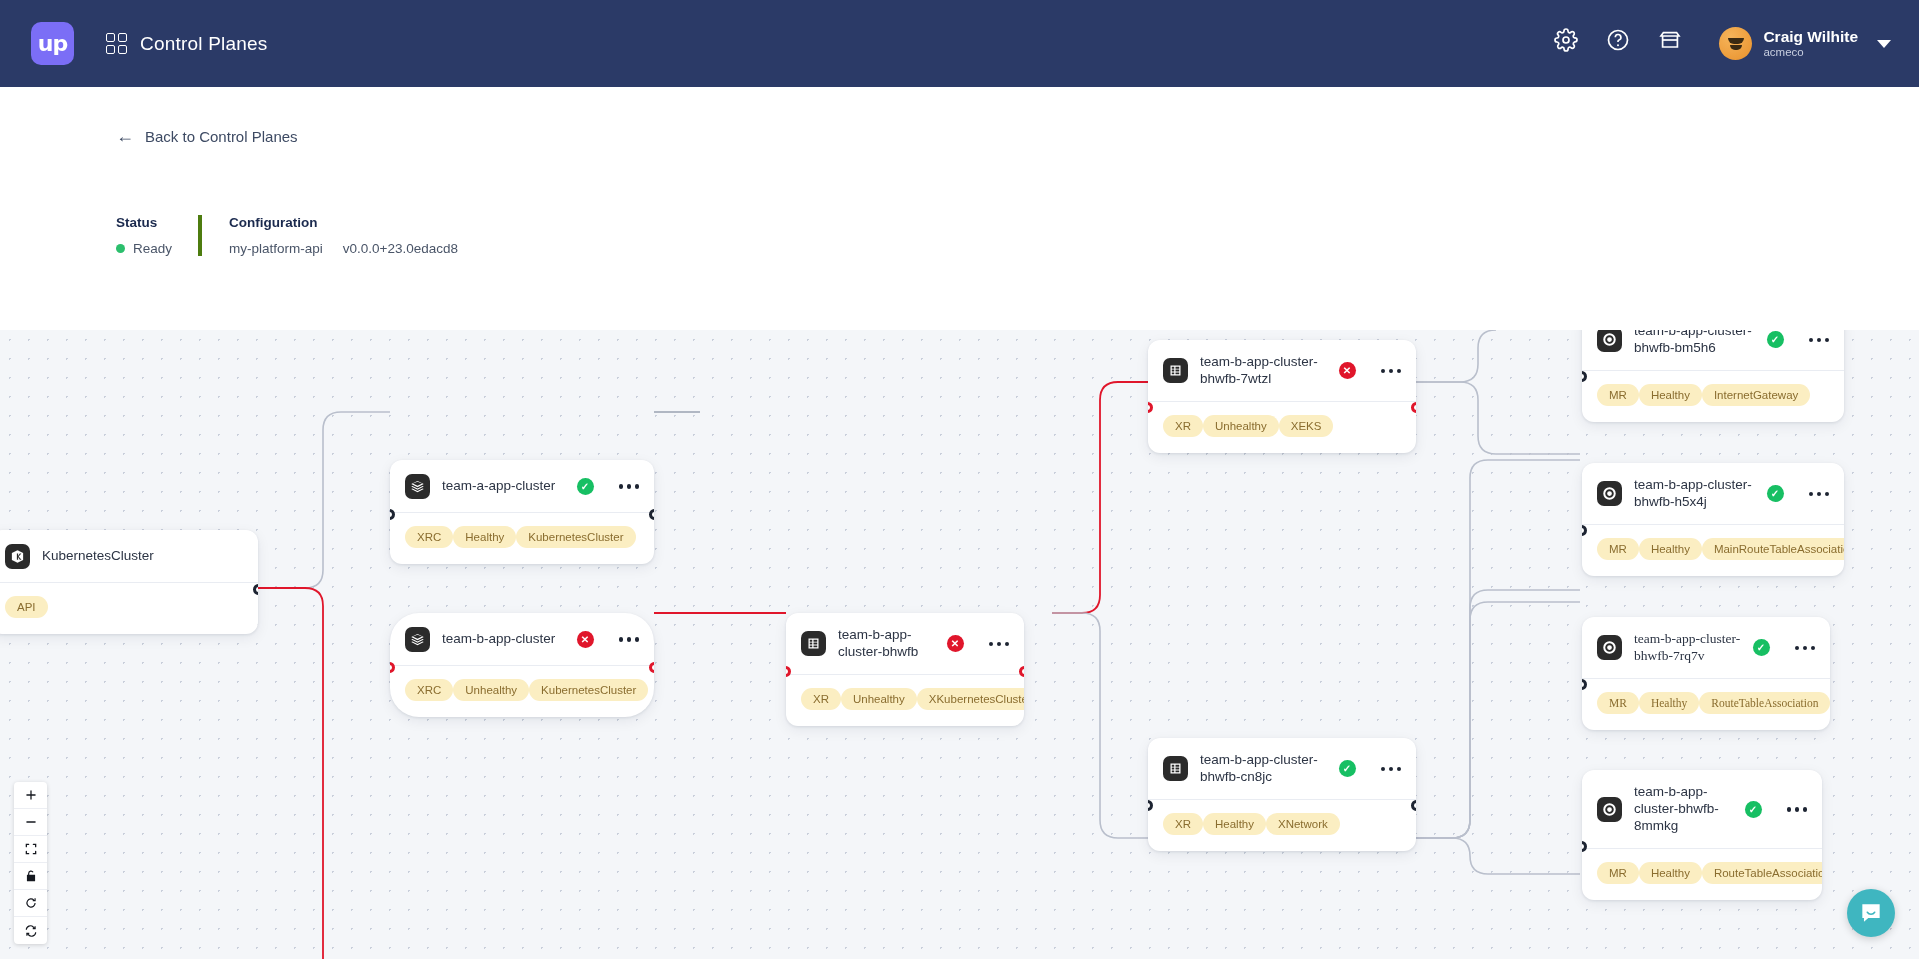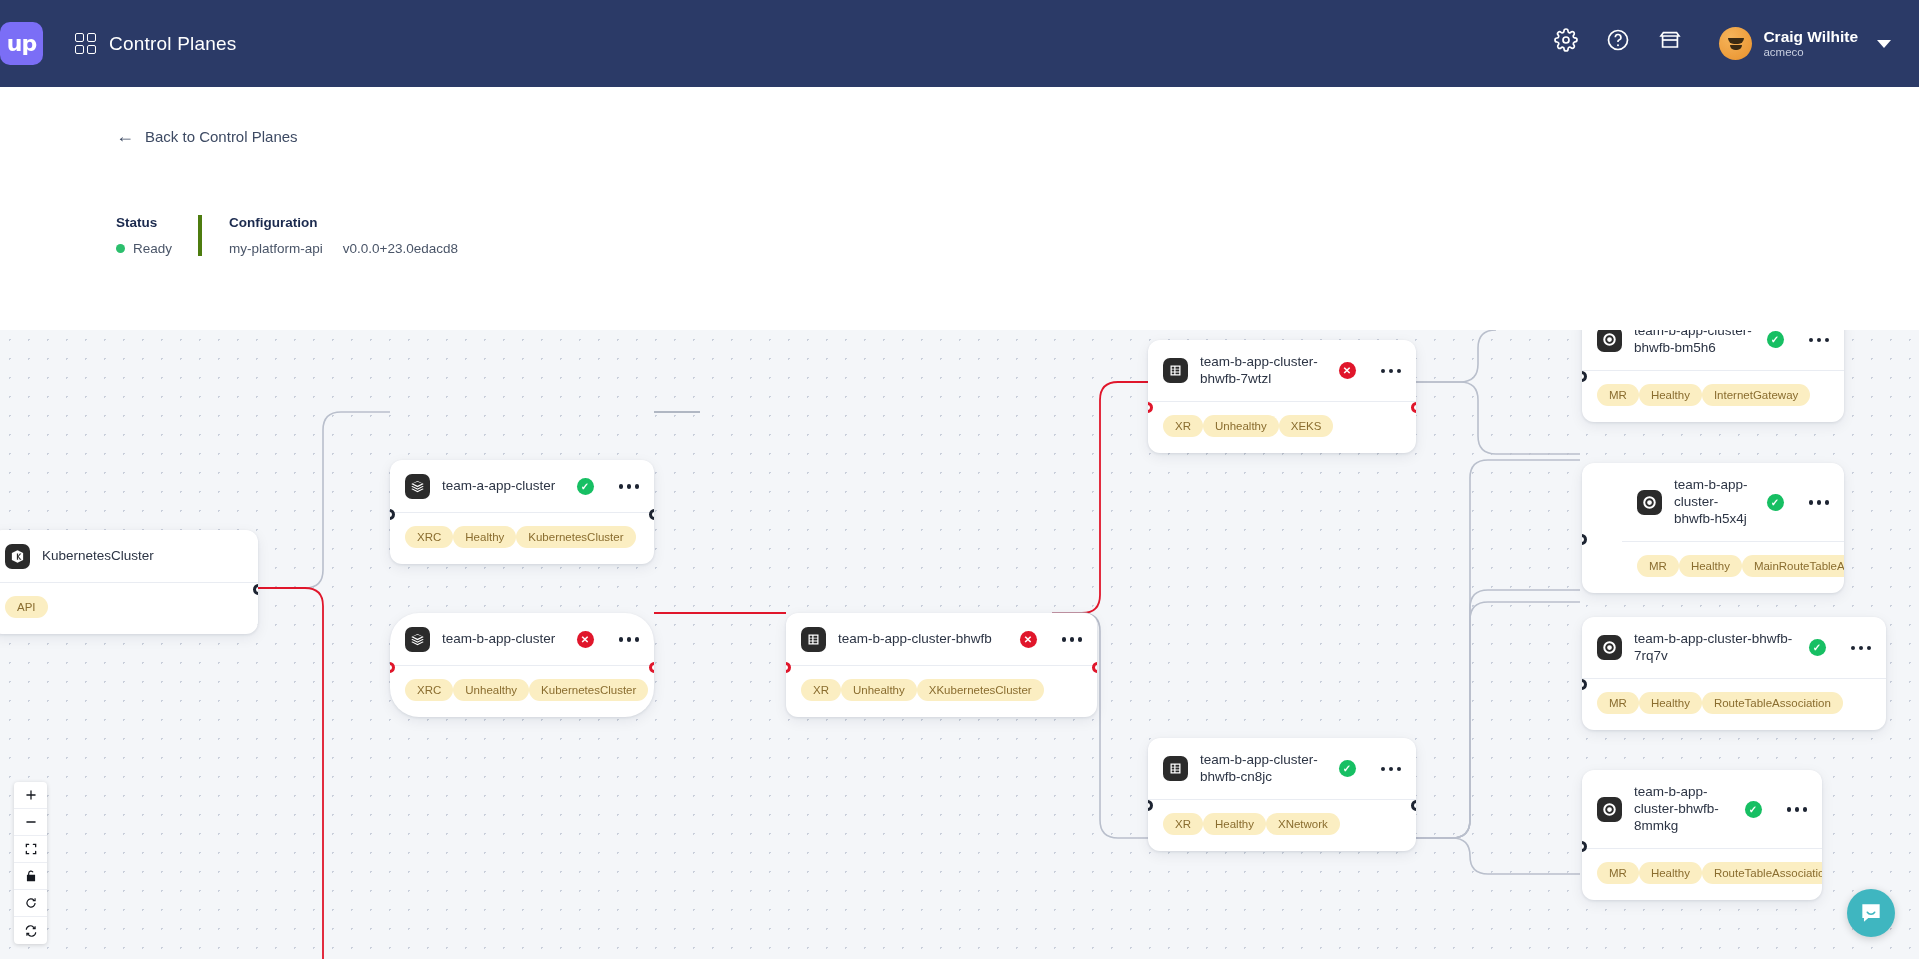--- a/index.html
+++ b/index.html
@@ -11,20 +11,21 @@
   }
   
   .topnav {
     position: absolute; left: 0; top: 0; width: 1919px; height: 87px;
     background: #2b3a67;
     display: flex; align-items: center;
   }
   .logo {
     width: 43px; height: 43px; border-radius: 10px;
     background: #7b6ef6;
+    margin-left: 31px;
     display: flex; align-items: center; justify-content: center;
     color: #fff; font-weight: bold; font-size: 22px; letter-spacing: -1px;
     font-family: "DejaVu Sans", sans-serif;
   }
   .nav-title-wrap { display: flex; align-items: center; margin-left: 32px; gap: 13px; }
   .grid-icon { display: grid; grid-template-columns: 9px 9px; grid-template-rows: 9px 9px; gap: 3px; }
   .grid-icon i { display: block; border: 1.6px solid #ffffff; border-radius: 2px; }
   .nav-title { color: #ffffff; font-size: 19px; font-weight: normal; letter-spacing: .2px; }
   .nav-right { margin-left: auto; display: flex; align-items: flex-start; gap: 26px; margin-right: 28px; }
   .nav-icon { width: 26px; height: 26px; color: #fff; display: flex; align-items: center; justify-content: center; cursor: pointer; }
@@ -269,21 +270,21 @@
     <div class="node-div"></div>
     <div class="node-tags clip">
       <span class="tag">XRC</span>
       <span class="tag">Unhealthy</span>
       <span class="tag">KubernetesCluster</span>
     </div>
     <div class="port err" style="left:-6px; top:47%;"></div>
     <div class="port err" style="right:-6px; top:47%;"></div>
   </div>
 
-  <div class="node" style="left:786px; top:283px; width:311px;">
+  <div class="node" style="left:786px; top:283px; width:238px;">
     <div class="node-head">
       <span class="node-ico">
         <svg viewBox="0 0 24 24">
             <path d="M4 4h16v16H4V4zm2 2v3h4V6H6zm6 0v3h6V6h-6zM6 10.5v3h4v-3H6zm6 0v3h6v-3h-6zM6 15v3h4v-3H6zm6 0v3h6v-3h-6z"></path>
           </svg>
       </span>
       <span class="node-name">team-b-app-cluster-bhwfb</span>
       <span class="status-badge err">✕</span>
       <span class="kebab">
           <i></i>
@@ -375,21 +376,21 @@
     </div>
     <div class="node-div"></div>
     <div class="node-tags clip">
       <span class="tag">MR</span>
       <span class="tag">Healthy</span>
       <span class="tag">InternetGateway</span>
     </div>
     <div class="port" style="left:-6px; top:55%;"></div>
   </div>
 
-  <div class="node" style="left:1582px; top:133px; width:262px;padding-left:40px;">
+  <div class="node" style="left:1582px; top:133px; width:262px;">
     <div class="node-head">
       <span class="node-ico">
         <svg viewBox="0 0 24 24">
             <path d="M12 2a10 10 0 1 0 0 20 10 10 0 0 0 0-20zm0 3.2a6.8 6.8 0 1 1 0 13.6 6.8 6.8 0 0 1 0-13.6zm0 3a3.8 3.8 0 1 0 0 7.6 3.8 3.8 0 0 0 0-7.6z"></path>
           </svg>
       </span>
       <span class="node-name">team-b-app-cluster-bhwfb-h5x4j</span>
       <span class="status-badge ok">✓</span>
       <span class="kebab">
           <i></i>
@@ -399,21 +400,21 @@
     </div>
     <div class="node-div"></div>
     <div class="node-tags clip">
       <span class="tag">MR</span>
       <span class="tag">Healthy</span>
       <span class="tag">MainRouteTableAssociation</span>
     </div>
     <div class="port" style="left:-6px; top:55%;"></div>
   </div>
 
-  <div class="node" style="left:1582px; top:287px; width:304px;">
+  <div class="node" style="left:1582px; top:287px; width:248px;font-family:Liberation Serif, serif;">
     <div class="node-head">
       <span class="node-ico">
         <svg viewBox="0 0 24 24">
             <path d="M12 2a10 10 0 1 0 0 20 10 10 0 0 0 0-20zm0 3.2a6.8 6.8 0 1 1 0 13.6 6.8 6.8 0 0 1 0-13.6zm0 3a3.8 3.8 0 1 0 0 7.6 3.8 3.8 0 0 0 0-7.6z"></path>
           </svg>
       </span>
       <span class="node-name">team-b-app-cluster-bhwfb-7rq7v</span>
       <span class="status-badge ok">✓</span>
       <span class="kebab">
           <i></i>

